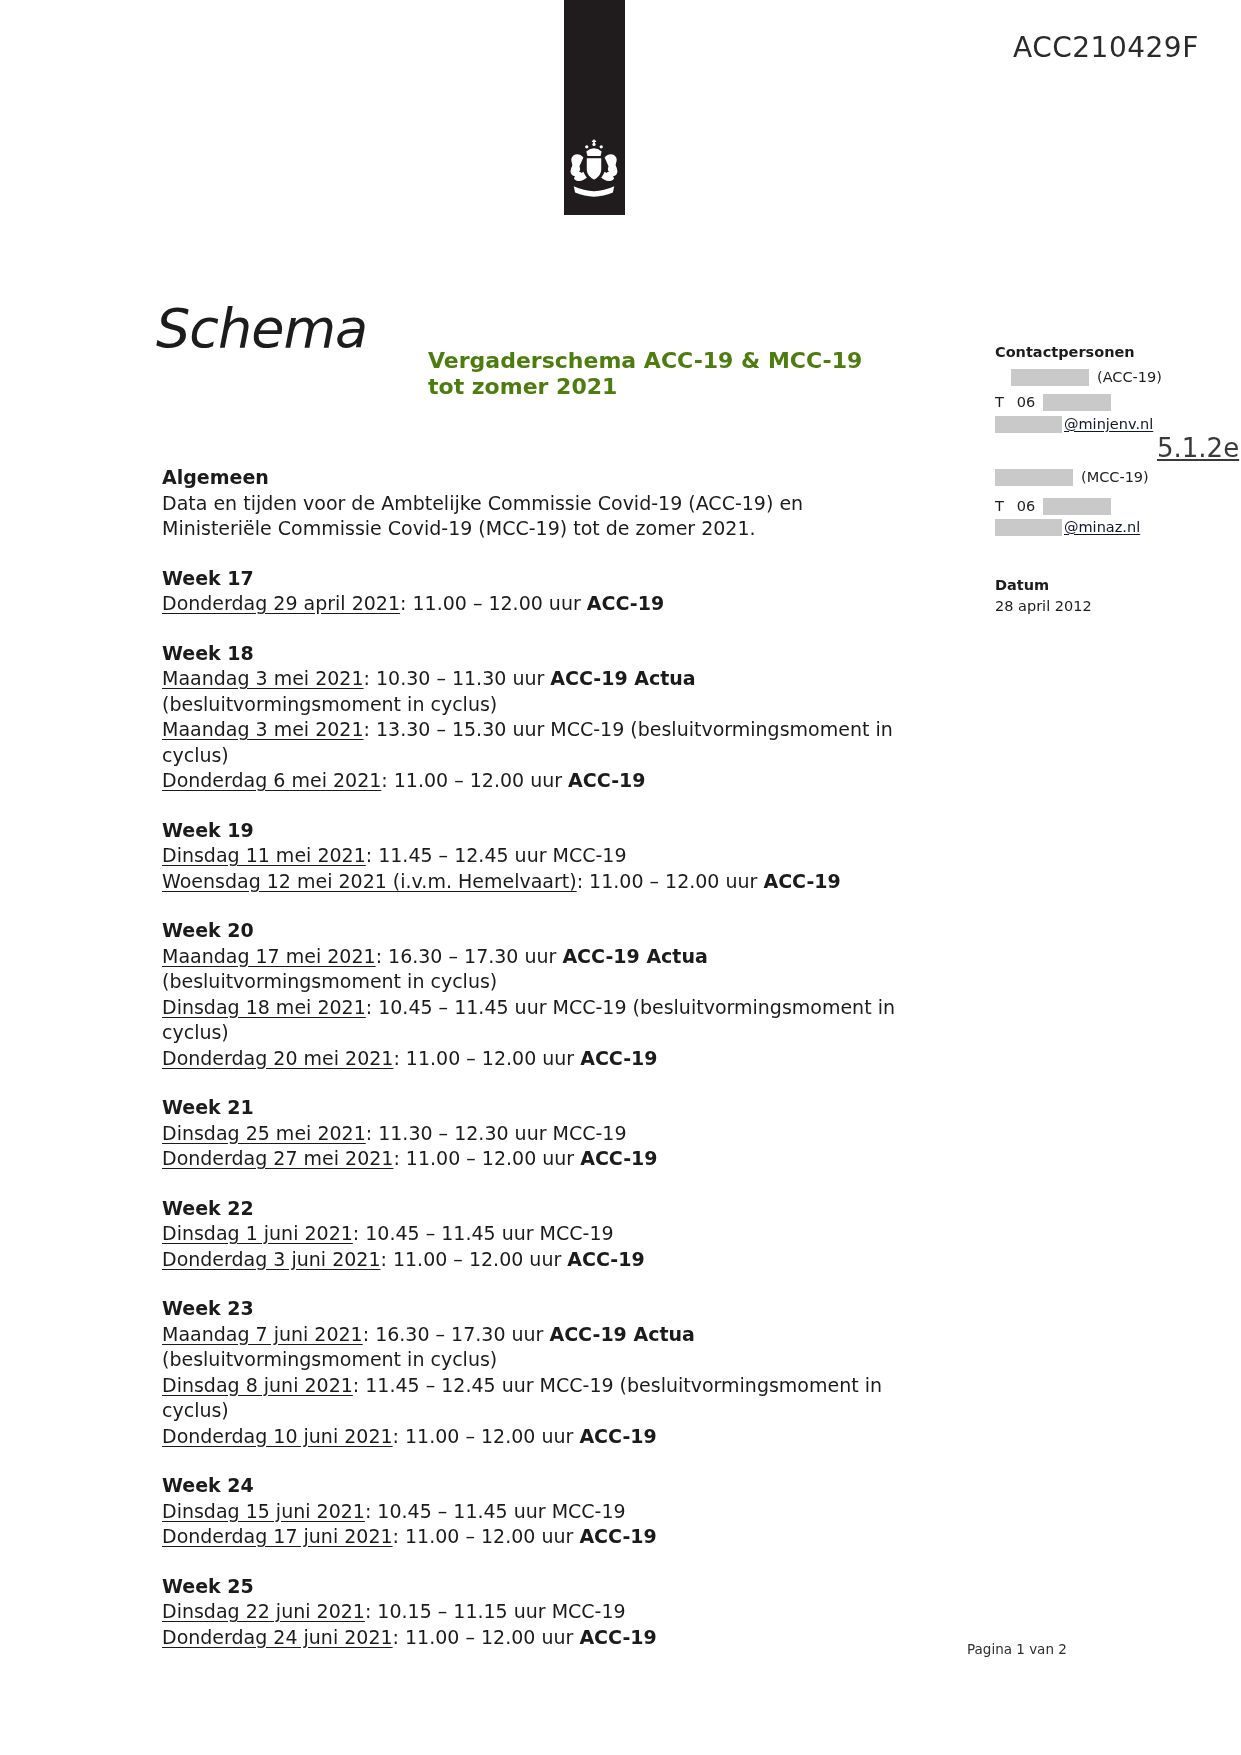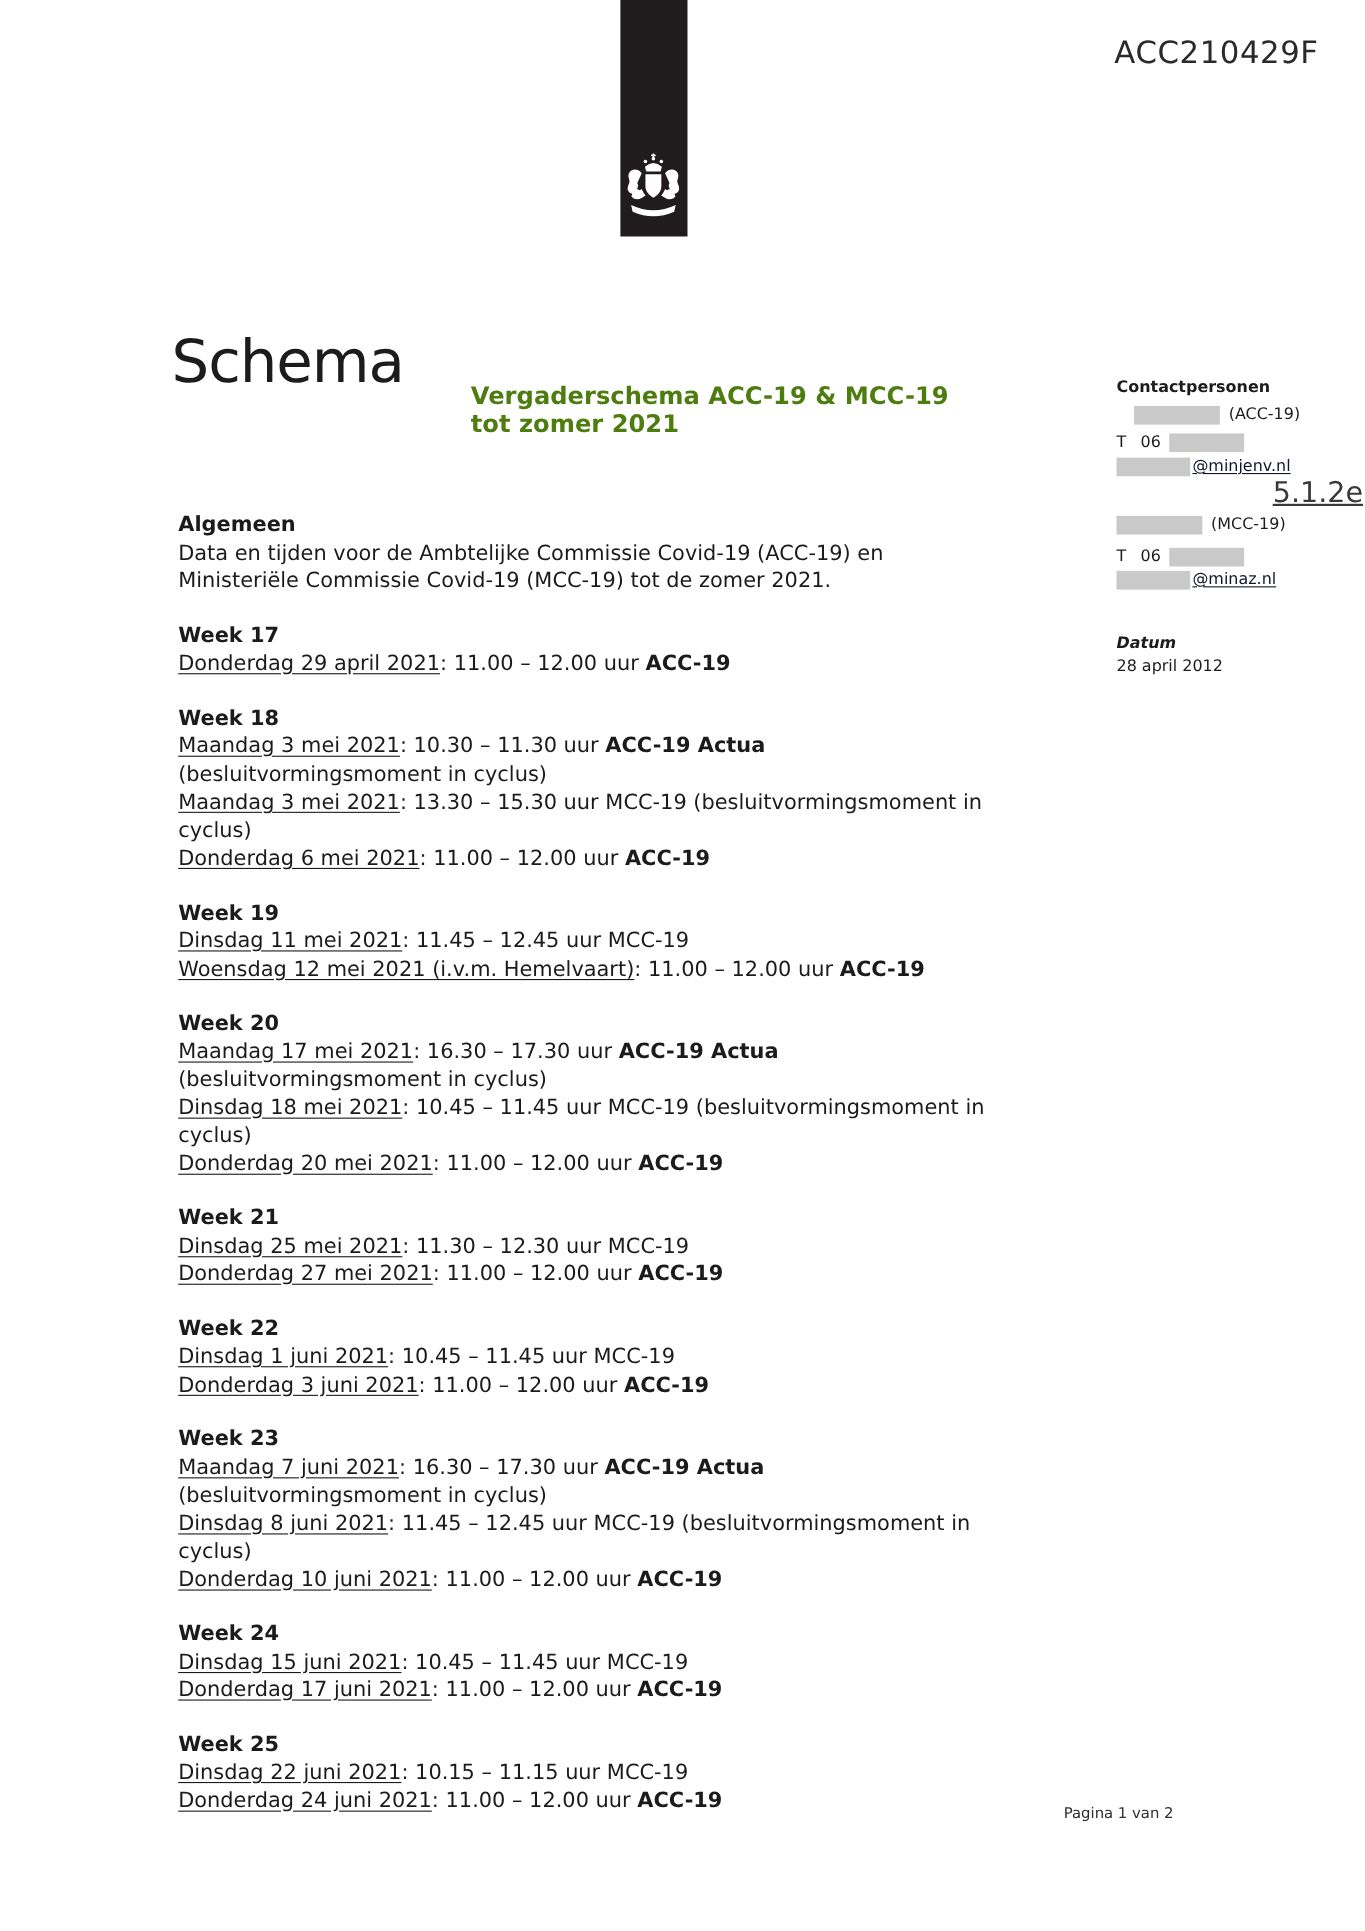--- a/index.html
+++ b/index.html
@@ -4,43 +4,43 @@
 <style>
   html,body{margin:0;padding:0;}
   body{
     width:1241px;height:1755px;background:#ffffff;position:relative;
     font-family:"DejaVu Sans","Liberation Sans",sans-serif;color:#1b1b1b;
     overflow:hidden;
   }
   .banner{position:absolute;left:564px;top:0;width:61px;height:215px;background:#201c1d;}
   .banner svg{position:absolute;left:3px;bottom:16px;width:54px;height:62px;}
   .doc-ref{position:absolute;left:1013px;top:34px;font-size:28px;line-height:1;color:#2a2a2a;letter-spacing:.5px;}
-  .title{position:absolute;left:156px;top:302px;margin:0;font-size:54px;line-height:1;font-weight:400;letter-spacing:-1px;color:#1c1c1c;}
+  .title{position:absolute;left:156px;top:302px;margin:0;font-size:54px;line-height:1;font-weight:400;letter-spacing:-1px;color:#1c1c1c;font-style:italic;}
   .subtitle{position:absolute;left:428px;top:348px;width:470px;font-size:22px;line-height:25.5px;font-weight:bold;color:#4d7c0f;}
   .main-col{position:absolute;left:162px;top:437px;width:738px;font-size:19px;line-height:25.5px;margin-top:28px;}
   .section-heading{font-weight:bold;}
   .body-text{margin:0;}
   .week-block{margin-top:24px;}
   .week-heading{font-weight:bold;}
   .seg-date{text-decoration:underline;text-underline-offset:3px;}
   .seg-bold{font-weight:bold;}
   .sidebar{position:absolute;left:995px;top:343px;width:246px;height:290px;font-size:14.5px;line-height:18px;color:#1c1c1c;}
-  .sidebar .abs{position:absolute;left:0;white-space:nowrap;margin-left:20px;}
+  .sidebar .abs{position:absolute;left:0;white-space:nowrap;}
   .sb-heading{font-weight:bold;}
   .sb-line{display:flex;align-items:center;}
   .redaction-bar{background:#c9c9c9;height:17px;display:inline-block;}
   .bar-org{width:78px;margin-right:8px;}
   .bar-phone{width:68px;}
   .bar-email{width:67px;margin-right:2px;}
   .phone-t{margin-right:13px;}
   .phone-code{margin-right:8px;}
   .email-link{color:#0f172a;text-decoration:underline;text-underline-offset:2px;}
   .row-org1{top:25px;padding-left:16px;}  .row-phone1{top:50px;} .row-email1{top:72px;}
   .row-org2{top:125px;text-align:center;} .row-phone2{top:154px;} .row-email2{top:175px;}
-  .row-datum-h{top:233px;font-style:italic;} .row-datum-v{top:254px;}
+  .row-datum-h{top:233px;} .row-datum-v{top:254px;}
   .redaction-code{position:absolute;left:1157px;top:434px;font-size:26px;line-height:1.1;color:#3a3a3a;text-decoration:underline;}
   .footer{position:absolute;left:967px;top:1641px;font-size:13.5px;color:#2e2e2e;}
 </style>
 </head>
 <body>
 
 <div class="page">
 
   <div class="banner">
     <svg viewBox="0 0 56 62" aria-hidden="true">

